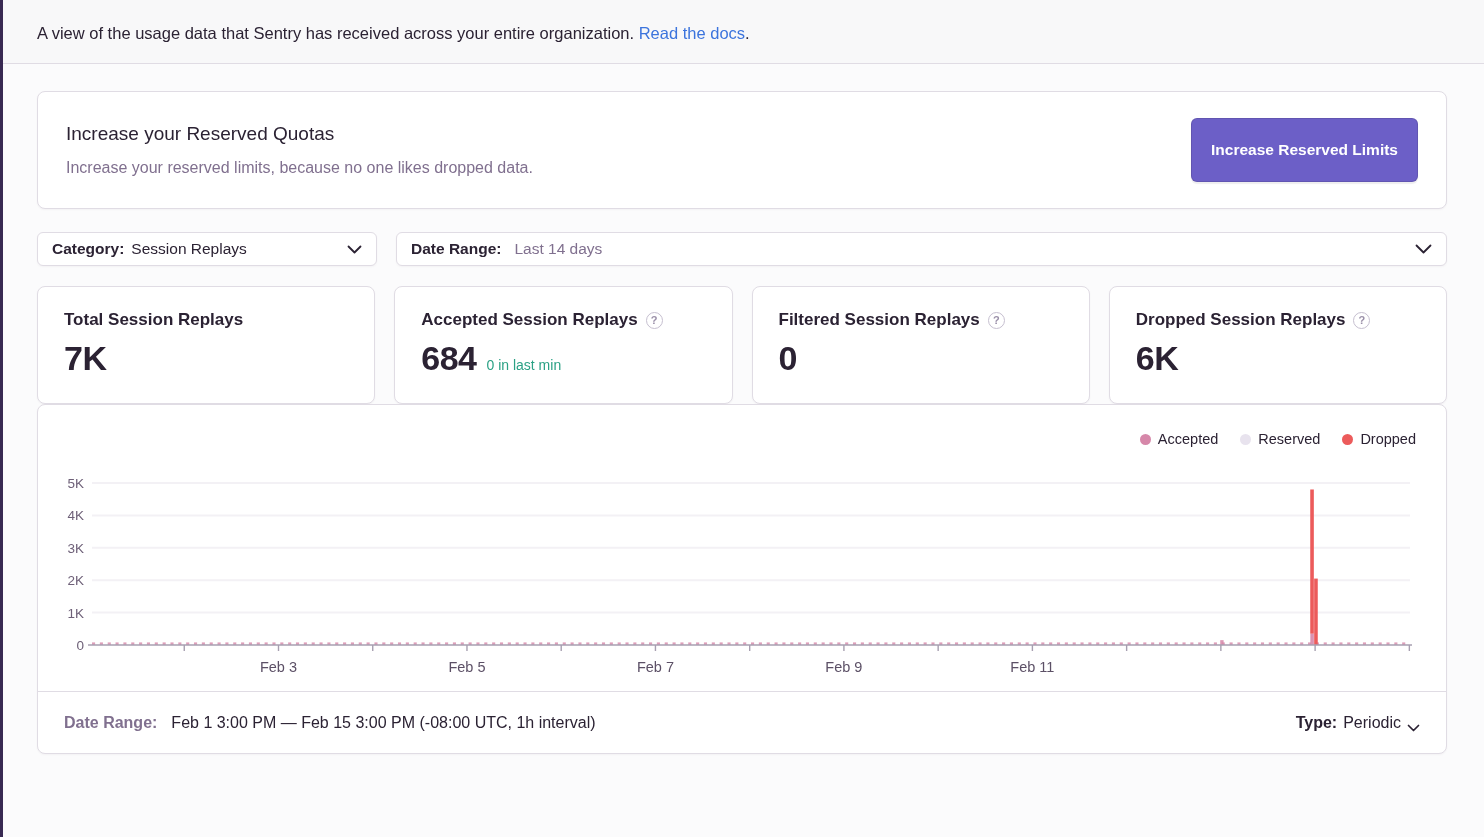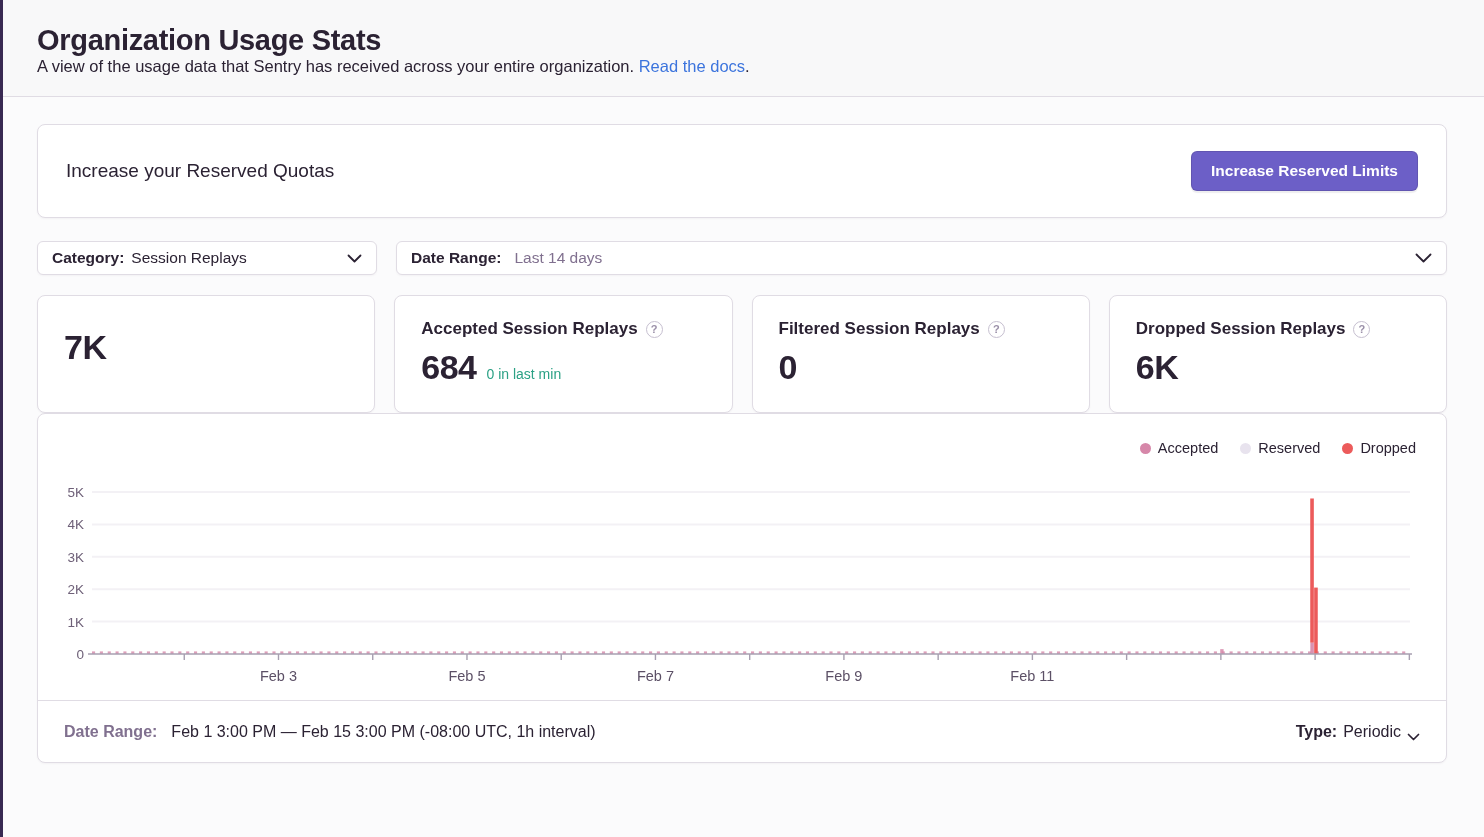--- a/index.html
+++ b/index.html
@@ -32,21 +32,21 @@
     box-shadow:0 1px 2px rgba(43,34,51,0.04);
   }
   
   .banner { display:flex; align-items:center; justify-content:space-between; padding:26px 28px; }
   .banner-title { font-size:19px; font-weight:400; }
   .banner-desc { margin-top:14px; font-size:16px; color:var(--text-gray,#80708f); }
   .primary-btn {
     background:var(--accent,#6c5fc7);
     color:#fff; font-family:inherit; font-size:15.5px; font-weight:700;
     border:1px solid rgba(43,34,51,0.15);
-    border-radius:6px; padding:10px 19px; cursor:pointer;
+    border-radius:6px; padding:22px 19px; cursor:pointer;
     box-shadow:0 2px 1px rgba(43,34,51,0.08);
     white-space:nowrap;
   }
   
   .filter-row { display:flex; gap:19px; margin-top:23px; }
   .select-control {
     background:#fff; border:1px solid var(--border,#e0dce4); border-radius:6px;
     height:34px; display:flex; align-items:center; padding:0 14px;
     font-size:15.5px; cursor:pointer; box-shadow:0 1px 2px rgba(43,34,51,0.04);
   }
@@ -87,30 +87,30 @@
   .cf-value { color:var(--text-dark,#2b2233); }
   .type-select { display:flex; align-items:flex-end; gap:6px; cursor:pointer; }
   .type-label { font-weight:700; }
 </style>
 </head>
 <body>
 
 <div class="left-edge"></div>
 
 <header class="page-header">
-  <h1 class="page-title">Organization Usage Stats</h1>
   <p class="page-subtitle"><span>A view of the usage data that Sentry has received across your entire organization.</span>
     <a>Read the docs</a><span>.</span></p>
 </header>
 
 <main class="content">
 
   <section class="card banner">
     <div>
       <div class="banner-title">Increase your Reserved Quotas</div>
+      <div class="banner-desc">Increase your reserved limits, because no one likes dropped data.</div>
     </div>
     <button class="primary-btn">Increase Reserved Limits</button>
   </section>
 
   <div class="filter-row">
     <div class="select-control category">
       <span class="lbl">Category:</span>
       <span class="val">Session Replays</span>
       <span class="chev">
         <svg width="15" height="9" viewBox="0 0 15 9">
@@ -124,20 +124,23 @@
       <span class="chev">
         <svg width="17" height="10" viewBox="0 0 17 10">
             <polyline points="1.5,1.5 8.5,8.5 15.5,1.5" fill="none" stroke="#2b2233" stroke-width="1.8" stroke-linecap="round" stroke-linejoin="round"></polyline>
           </svg>
       </span>
     </div>
   </div>
 
   <div class="score-row">
     <section class="card score-card">
+      <div class="score-title-row">
+        <span class="score-title">Total Session Replays</span>
+      </div>
       <div class="score-value-row">
         <span class="score-value">7K</span>
       </div>
     </section>
     <section class="card score-card">
       <div class="score-title-row">
         <span class="score-title">Accepted Session Replays</span>
         <span class="help-icon">?</span>
       </div>
       <div class="score-value-row">

